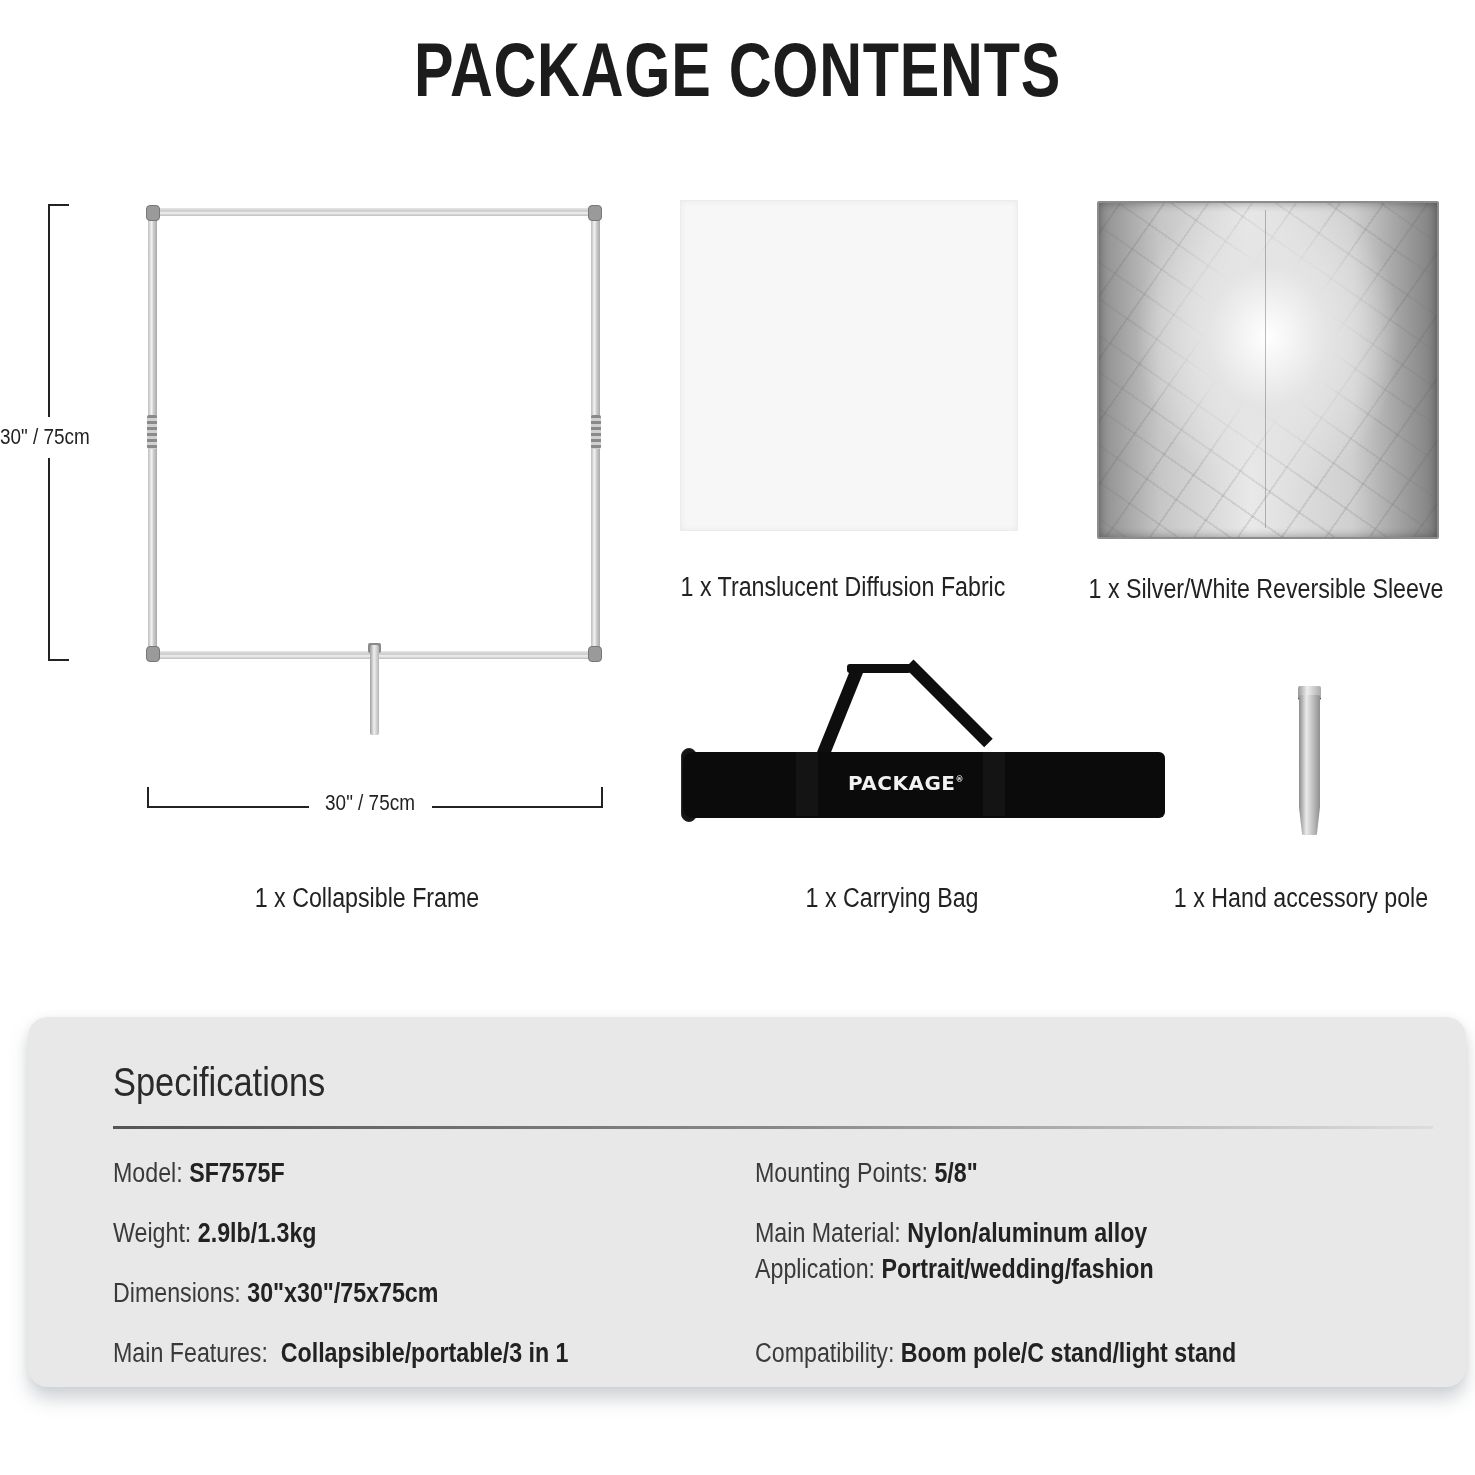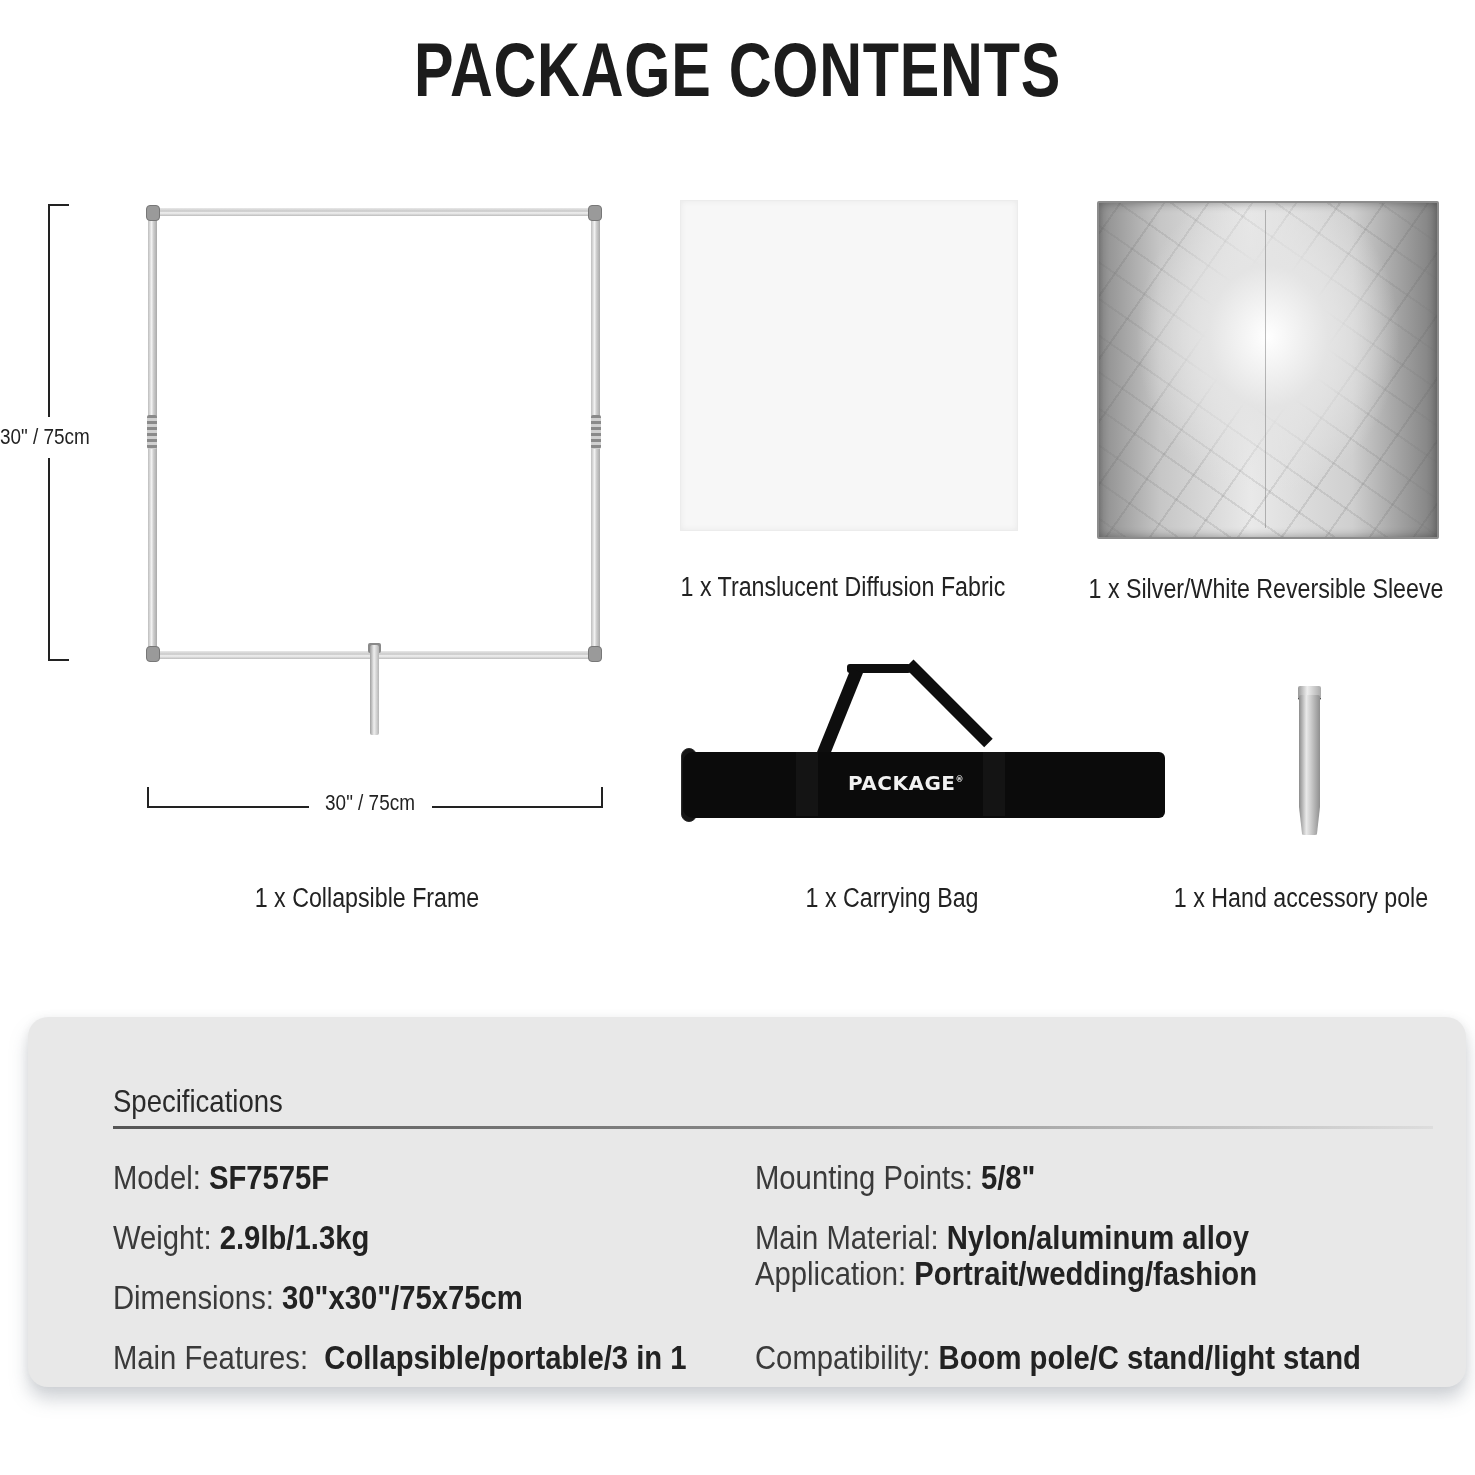--- a/index.html
+++ b/index.html
@@ -62,24 +62,24 @@
   .bag-logo sup { font-size:8px; }
   
   .pole { position:absolute; left:1299px; top:695px; width:21px; height:140px;
     background: linear-gradient(90deg, #8c8c8c, #e9e9e9 35%, #cfcfcf 55%, #8f8f8f);
     border-radius: 2px 2px 5px 5px; clip-path: polygon(0 0, 100% 0, 100% 80%, 85% 100%, 15% 100%, 0 80%); }
   .pole-cap { position:absolute; left:1298px; top:686px; width:23px; height:12px;
     background: linear-gradient(90deg, #999, #eee 40%, #aaa); border-radius:2px; border-bottom:2px solid #333; }
   
   .spec-card { position:absolute; left:28px; top:1017px; width:1438px; height:370px; background:#e8e8e8; border-radius:20px;
     box-shadow: 0 12px 18px rgba(120,130,140,0.35), 0 0 10px rgba(0,0,0,0.05); }
-  .spec-title { position:absolute; left:113px; top:1060px; font-size:32px; color:#2a2a2a;margin-top:23px; }
+  .spec-title { position:absolute; left:113px; top:1060px; font-size:40px; color:#2a2a2a; }
   .spec-rule { position:absolute; left:113px; top:1126px; width:1320px; height:3px;
     background: linear-gradient(90deg, #555 0%, #888 50%, #ddd 100%); }
-  .spec-row { position:absolute; font-size:34px; white-space:nowrap; }
+  .spec-row { position:absolute; font-size:27px; white-space:nowrap; }
   .spec-row .k { color:#3a3a3a; font-weight:400; }
   .spec-row .v { color:#222; font-weight:700; }
 </style>
 </head>
 <body>
 
 <div class="title">PACKAGE CONTENTS</div>
 
 <div>
   <div class="dim-tick" style="left:48px;top:204px;"></div>

